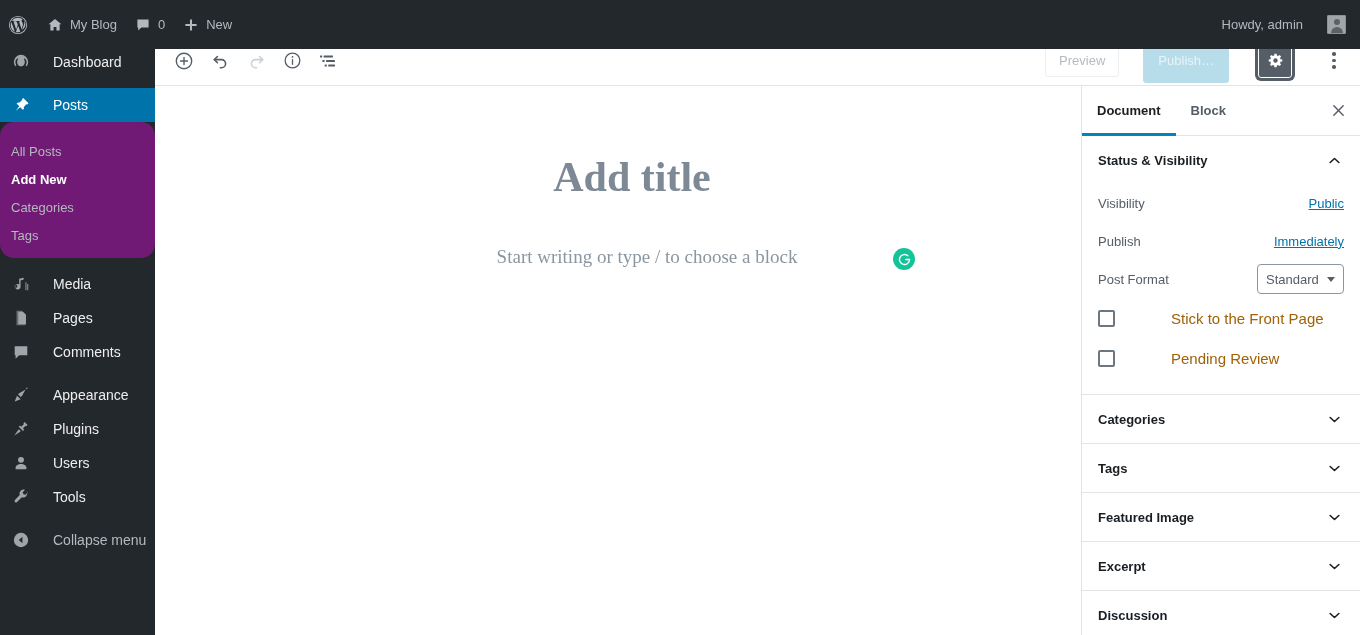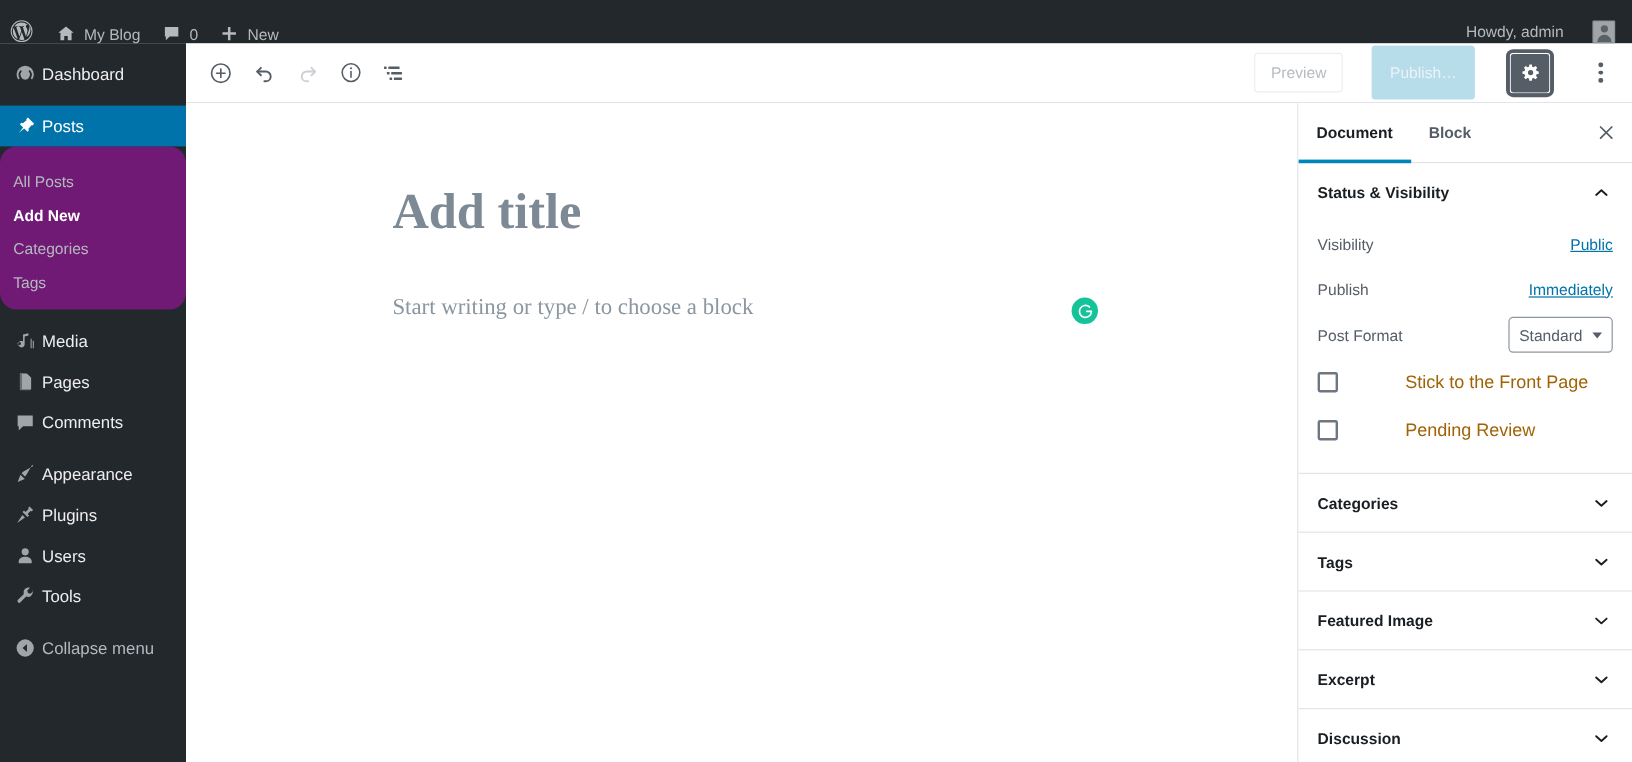--- a/index.html
+++ b/index.html
@@ -9,25 +9,25 @@
     width: 1360px; height: 635px;
     overflow: hidden;
     background: #fff;
     font-family: "Liberation Sans", sans-serif;
     -webkit-font-smoothing: antialiased;
   }
 
   
   #adminbar {
     position: absolute; top: 0; left: 0;
-    width: 1360px; height: 36px;
+    width: 1360px; height: 49px;
     background: #23282d;
     color: #eee;
     display: flex;
-    align-items: flex-end;
+    align-items: center;
     font-size: 13px;
     z-index: 50;
   }
   .ab-item {
     display: flex; align-items: center;
     padding: 0 9px;
     color: #b4b9be;
     gap: 7px;
     cursor: pointer;
     white-space: nowrap;
@@ -63,21 +63,21 @@
     background: #23282d;
     font-size: 14px;
     z-index: 40;
     overflow: hidden;
   }
   .menu-top {
     display: flex; align-items: center;
     height: 34px;
     color: #eee;
     padding-left: 11px;
-    gap: 4px;
+    gap: 22px;
     cursor: pointer;
     position: relative;
   }
   .menu-top .mico {
     width: 20px; height: 20px;
     display: flex; align-items: center; justify-content: center;
     color: #a0a5aa;
     flex: 0 0 20px;
   }
   .menu-top.current {
@@ -198,20 +198,21 @@
     display: block;
   }
 
   
   #canvas {
     position: absolute;
     top: 50px; left: 0;
     width: 926px; height: 549px;
     background: #fff;
     overflow: hidden;
+    text-align: center;
   }
   #edtitle {
     position: absolute;
     left: 172px; top: 67px;
     width: 610px;
     font-family: "Liberation Serif", serif;
     font-size: 42px;
     font-weight: bold;
     color: #7d8994;
     line-height: 1.15;

